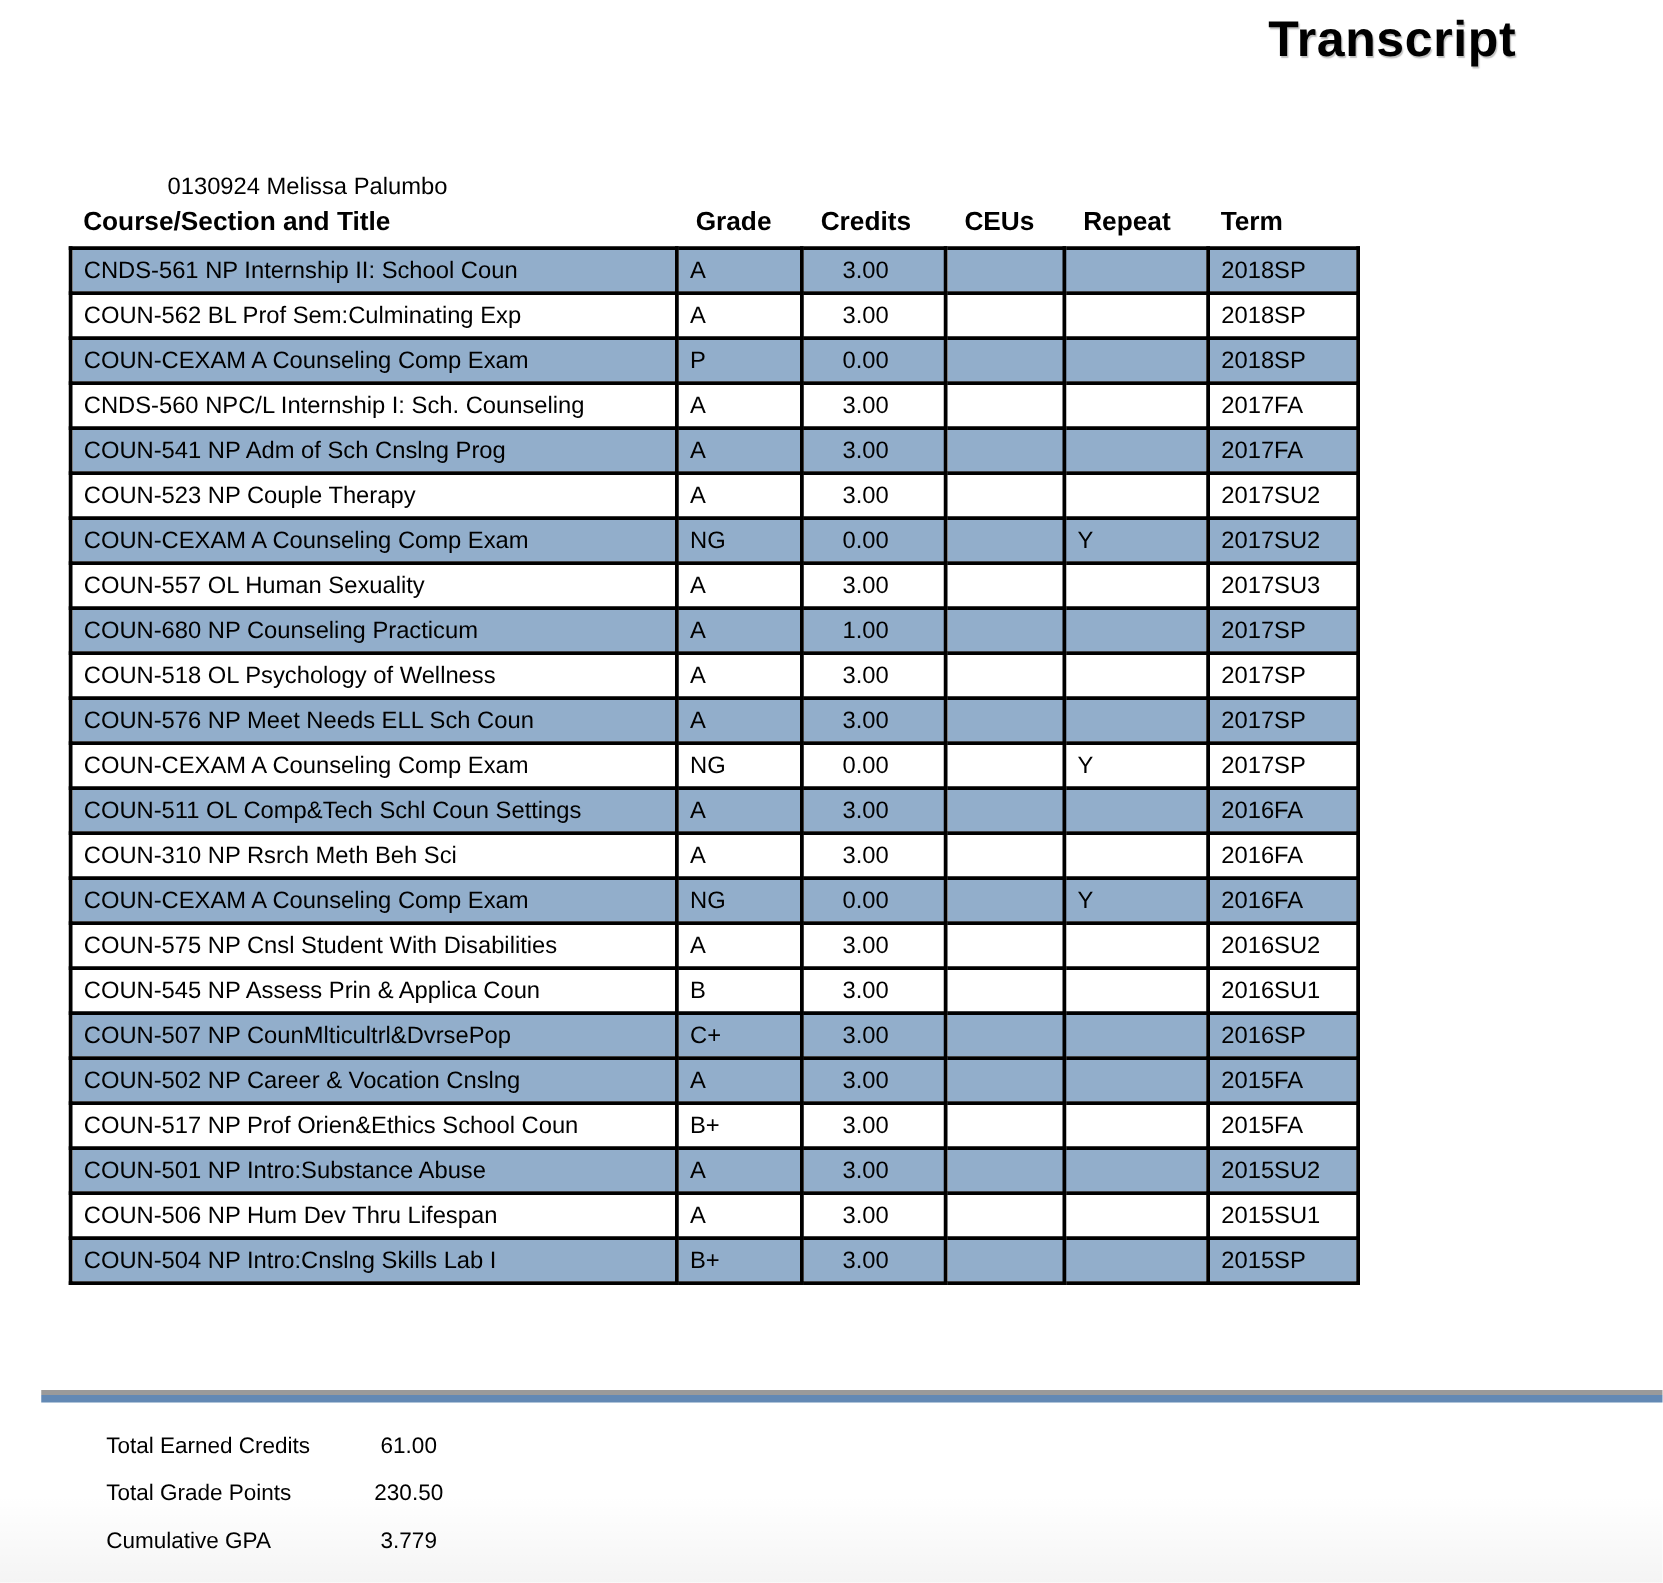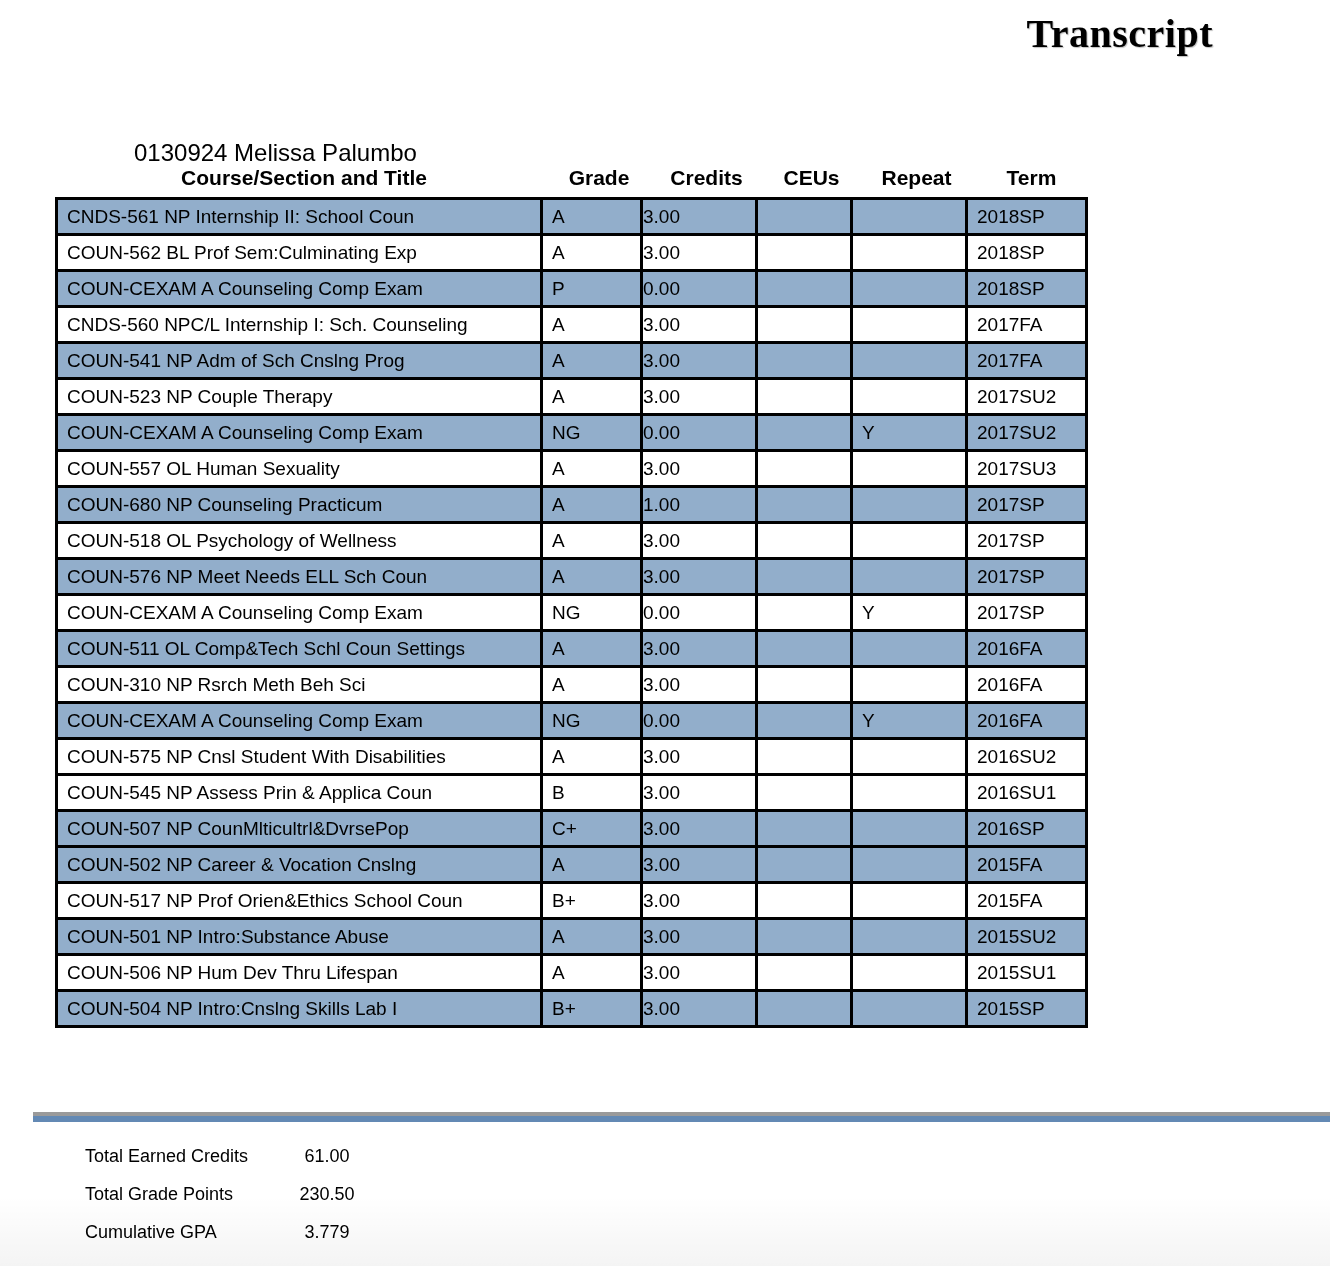--- a/index.html
+++ b/index.html
@@ -12,52 +12,51 @@
     color: #000;
   }
   .page-title {
     position: absolute;
     top: 10px; right: 117px;
     font-size: 40px;
     font-weight: bold;
     letter-spacing: 0.5px;
     margin: 0;
     text-shadow: 1px 1px 1px rgba(0,0,0,0.25);
-    font-family: Liberation Serif, serif;
   }
   .student-line {
     position: absolute;
     left: 134px; top: 139px;
-    font-size: 24px;
+    font-size: 19px;
   }
   table.transcript {
     position: absolute;
     left: 55px; top: 166px;
     border-collapse: collapse;
     table-layout: fixed;
     width: 1030px;
   }
   table.transcript th {
-    text-align: center;
+    text-align: left;
     font-size: 21px;
     font-weight: bold;
     padding: 0 0 7px 10px;
     border: none;
     white-space: nowrap;
   }
   table.transcript th.pad-mid { padding-left: 15px; }
   table.transcript td {
     border: 3px solid #000;
     height: 33px;
     font-size: 19px;
     padding: 0 0 0 9px;
     white-space: nowrap;
     overflow: hidden;
   }
-  table.transcript td.credits { text-align: left; padding: 0 13px 0 0; }
+  table.transcript td.credits { text-align: center; padding: 0 13px 0 0; }
   table.transcript tr.blue td { background: #92AECB; }
   .divider {
     position: absolute;
     left: 33px; top: 1112px;
     width: 1297px; height: 10px;
   }
   .divider .gray { height: 4px; background: #9A9A9A; }
   .divider .blue { height: 6px; background: #6389B4; }
   .summary {
     position: absolute;

